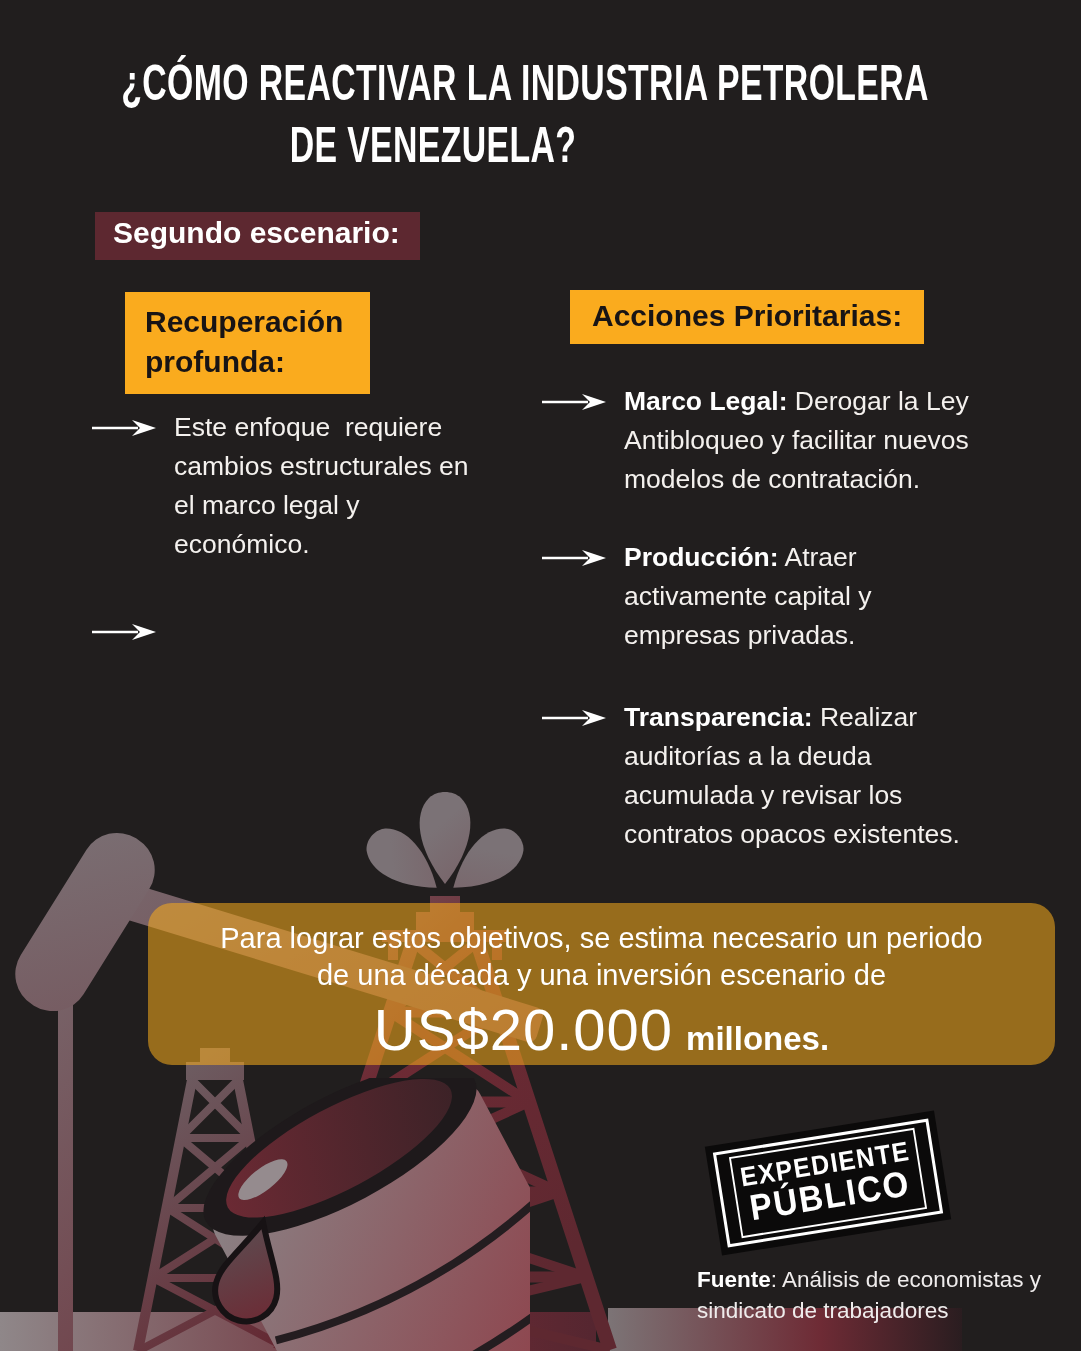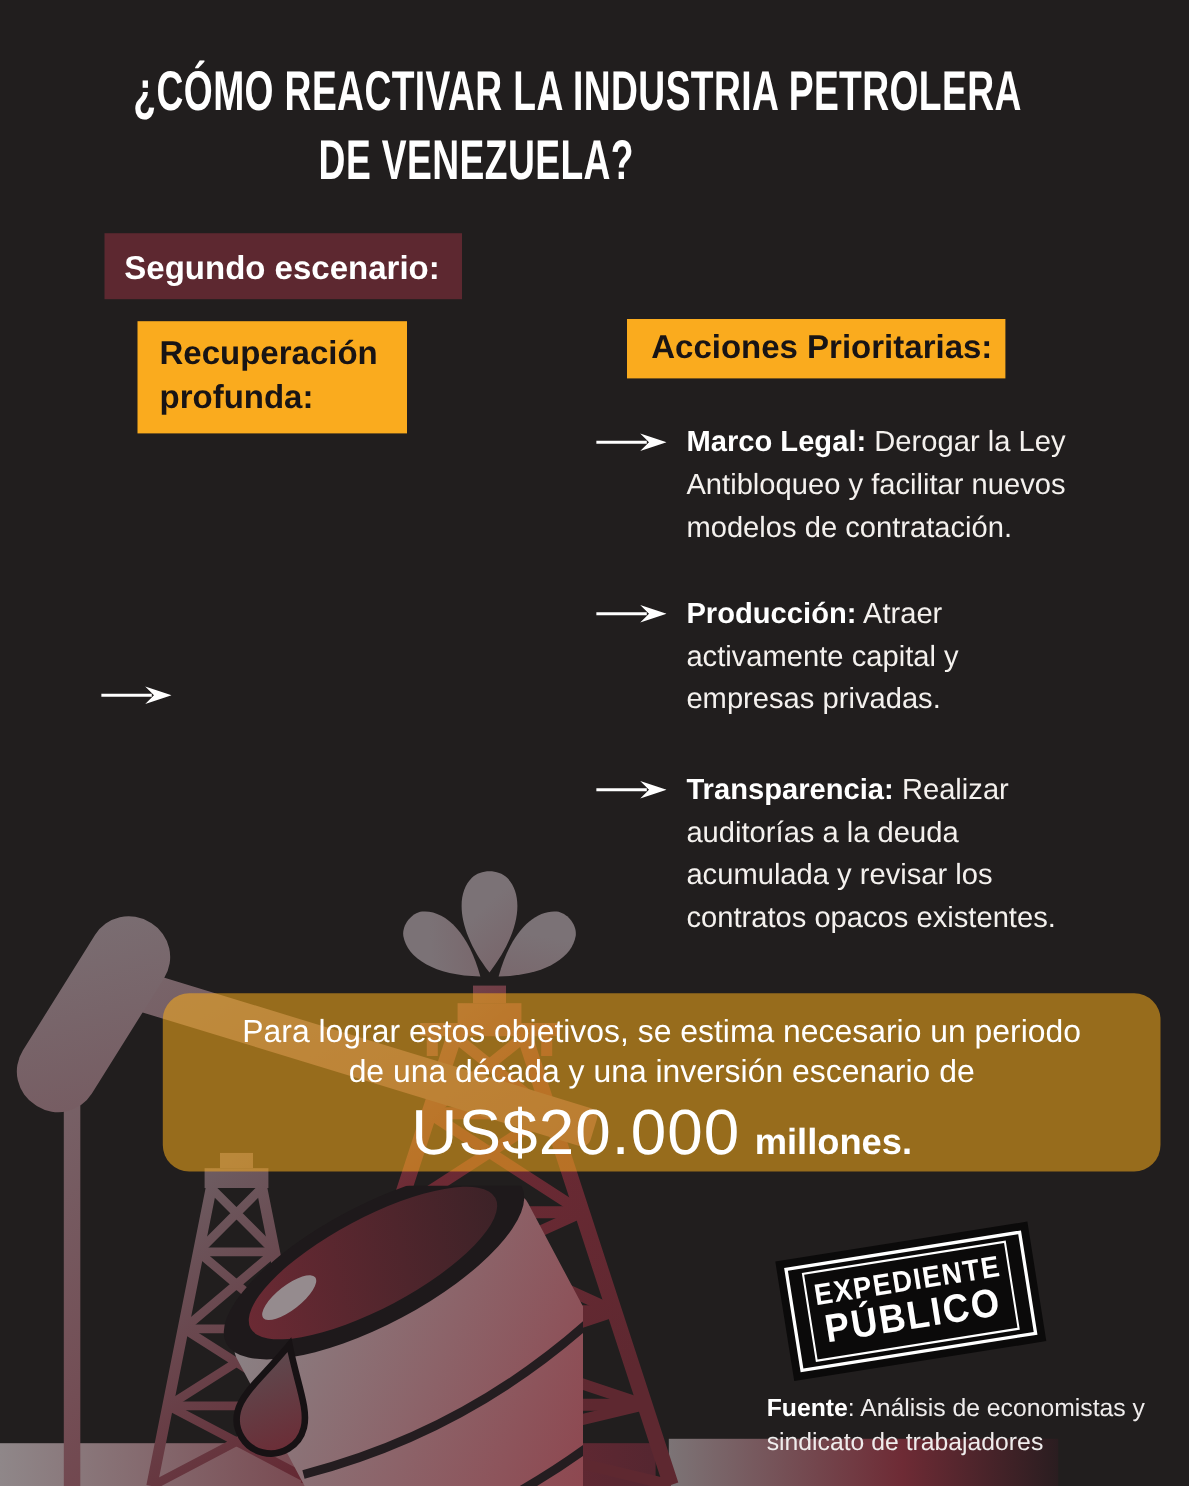--- a/index.html
+++ b/index.html
@@ -12,25 +12,25 @@
       background:linear-gradient(90deg,#8f8789 0%,#6e2b35 70%,#552630 100%);}
   .g2{left:608px;top:1308px;width:354px;height:43px;
       background:linear-gradient(90deg,#7c7476 0%,#6e2b35 60%,#2a1d20 100%);}
   
   .content{position:absolute;z-index:3;}
   .title{left:0;top:52px;width:866px;text-align:center;color:#ffffff;font-weight:bold;}
   .title-line{transform:scale(0.72,1.08);transform-origin:50% 50%;font-size:47px;
               letter-spacing:.5px;line-height:62px;white-space:nowrap;}
   .badge{position:absolute;z-index:3;font-weight:bold;}
   .badge-maroon{left:95px;top:212px;background:#5d2830;color:#ffffff;
-                font-size:30px;padding:16px 20px 10px 18px;}
+                font-size:30px;padding:4px 20px 10px 18px;}
   .badge-amber{background:#faab1e;color:#181415;}
   .badge-recuperacion{left:125px;top:292px;width:205px;font-size:30px;line-height:40px;
                       padding:10px 20px 12px 20px;}
-  .badge-acciones{left:570px;top:290px;font-size:30px;padding:9px 12px 11px 22px;}
+  .badge-acciones{left:570px;top:290px;font-size:30px;padding:9px 22px 11px 22px;}
   .bullet{position:absolute;z-index:3;display:flex;align-items:flex-start;}
   .bullet .arrow{flex:0 0 auto;margin-top:11px;margin-right:18px;}
   .btext{font-size:26.5px;line-height:39px;color:#f4f1ee;white-space:pre-wrap;}
   .btext b{font-weight:bold;color:#ffffff;}
   .lb{left:92px;} .lb .btext{width:300px;}
   .rb{left:542px;} .rb .btext{width:366px;}
   .lb1{top:408px;} .lb2{top:612px;}
   .rb1{top:382px;} .rb2{top:538px;} .rb3{top:698px;}
   
   .summary{position:absolute;z-index:2;left:148px;top:903px;width:907px;height:162px;
@@ -161,20 +161,27 @@
     <div class="title-line">¿CÓMO REACTIVAR LA INDUSTRIA PETROLERA</div>
     <div class="title-line">DE VENEZUELA?</div>
   </div>
 
   <div class="badge badge-maroon">Segundo escenario:</div>
 
   <div class="badge badge-amber badge-recuperacion">Recuperación profunda:</div>
 
   <div class="badge badge-amber badge-acciones">Acciones Prioritarias:</div>
 
+  <div class="bullet lb lb1">
+    <svg class="arrow" width="64" height="18" viewBox="0 0 64 18">
+      <path d="M0,9 L46,9" stroke="#ffffff" stroke-width="2.6"></path>
+      <path d="M64,9 L40,1 L48,9 L40,17 Z" fill="#ffffff"></path>
+    </svg>
+    <div class="btext">Este enfoque  requiere cambios estructurales en el marco legal y económico.</div>
+  </div>
 
   <div class="bullet lb lb2">
     <svg class="arrow" width="64" height="18" viewBox="0 0 64 18">
       <path d="M0,9 L46,9" stroke="#ffffff" stroke-width="2.6"></path>
       <path d="M64,9 L40,1 L48,9 L40,17 Z" fill="#ffffff"></path>
     </svg>
   </div>
 
   <div class="bullet rb rb1">
     <svg class="arrow" width="64" height="18" viewBox="0 0 64 18">

